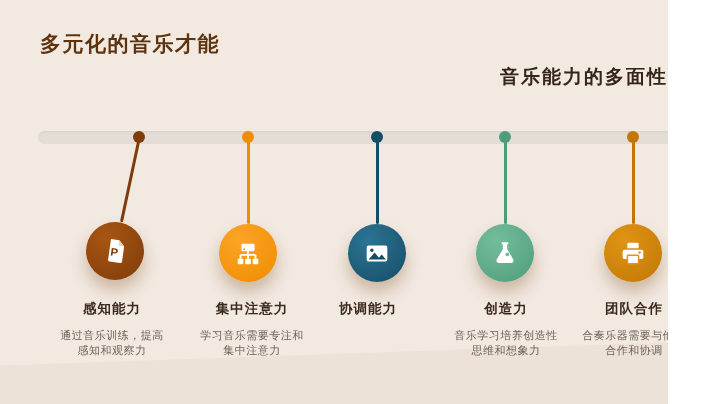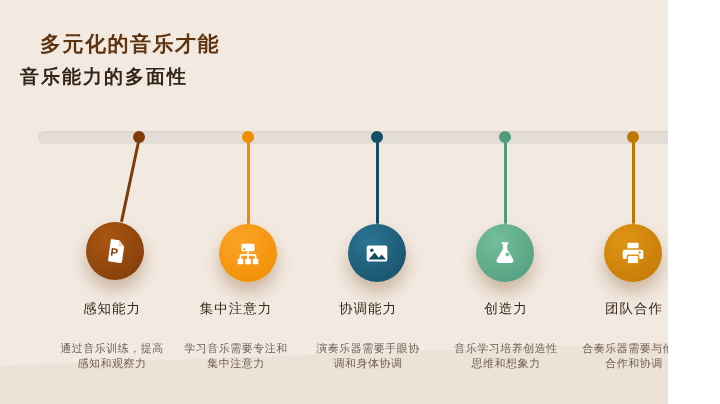--- a/index.html
+++ b/index.html
@@ -12,21 +12,21 @@
     position:absolute;left:0;bottom:0;width:100%;height:70px;
     background:#e9ddd2;opacity:.55;
     clip-path:polygon(0 45%, 100% 12%, 100% 100%, 0 100%);
   }
   .title{
     position:absolute;left:40px;top:30px;
     font-size:21px;font-weight:bold;letter-spacing:1.5px;
     color:var(--title-c,#5e3410);
   }
   .subtitle{
-    position:absolute;left:20px;right:0;top:64px;text-align:left;
+    position:absolute;left:20px;right:0;top:64px;text-align:right;
     font-size:19px;font-weight:bold;letter-spacing:2px;
     color:var(--sub-c,#342419);
   }
   .bar{
     position:absolute;left:38px;top:131px;width:646px;height:13px;
     border-radius:7px;background:var(--bar-c,#e4ddd5);
     box-shadow:inset 0 1px 2px rgba(90,70,50,.08);
   }
   .pend{position:absolute;top:131px;width:0;}
   .pend .dot{
@@ -44,26 +44,26 @@
     display:flex;align-items:center;justify-content:center;
   }
   .pend.p1 .string{transform:rotate(12deg);}
   .pend.p1 .bubble{left:-53px;top:91px;}
   .p1{left:139px}.p2{left:248px}.p3{left:377px}.p4{left:505px}.p5{left:633px}
 
   .col{
     position:absolute;top:300px;width:150px;transform:translateX(-50%);
     text-align:center;
   }
-  .c1{left:112px}.c2{left:236px}.c3{left:368px}.c4{left:506px}.c5{left:634px}
+  .c1{left:112px}.c2{left:252px}.c3{left:368px}.c4{left:506px}.c5{left:634px}
   .col .item-title{
-    font-size:13.5px;font-weight:normal;color:#3a2a1d;letter-spacing:1px;
+    font-size:13.5px;font-weight:bold;color:#3a2a1d;letter-spacing:1px;
   }
   .col .item-desc{
-    margin-top:23px;font-size:11px;line-height:15px;color:#6f6156;
+    margin-top:10px;font-size:11px;line-height:15px;color:#6f6156;
     white-space:pre-line;letter-spacing:.5px;
   }
   svg{display:block}
 </style>
 </head>
 <body>
 
 <div class="slide" style="--bg: #f2e9e1;">
   <div class="bottom-band"></div>
 
@@ -152,22 +152,20 @@
     <div class="item-desc">通过音乐训练，提高
 感知和观察力</div>
   </div>
   <div class="col c2">
     <div class="item-title">集中注意力</div>
     <div class="item-desc">学习音乐需要专注和
 集中注意力</div>
   </div>
   <div class="col c3">
     <div class="item-title">协调能力</div>
-    <div class="item-desc">演奏乐器需要手眼协
-调和身体协调</div>
   </div>
   <div class="col c5">
     <div class="item-title">团队合作</div>
     <div class="item-desc">合奏乐器需要与他人
 合作和协调</div>
   </div>
   <div class="col c4">
     <div class="item-title">创造力</div>
     <div class="item-desc">音乐学习培养创造性
 思维和想象力</div>

